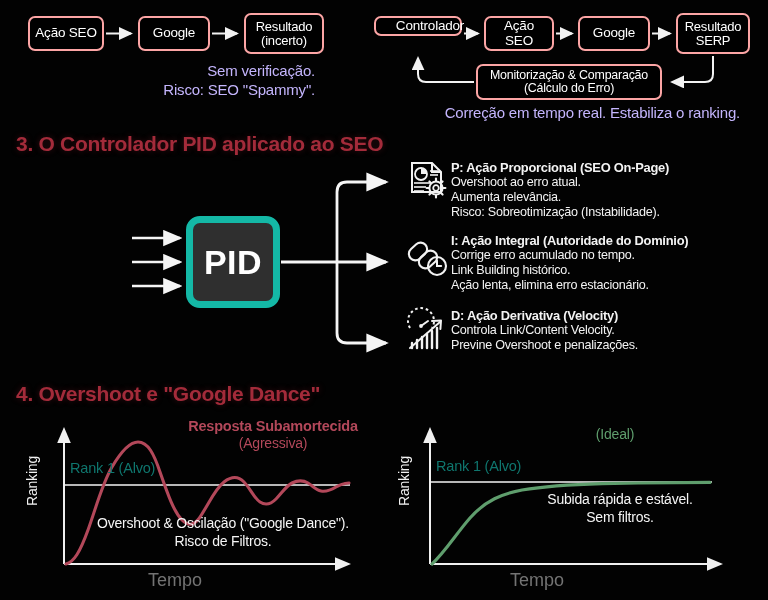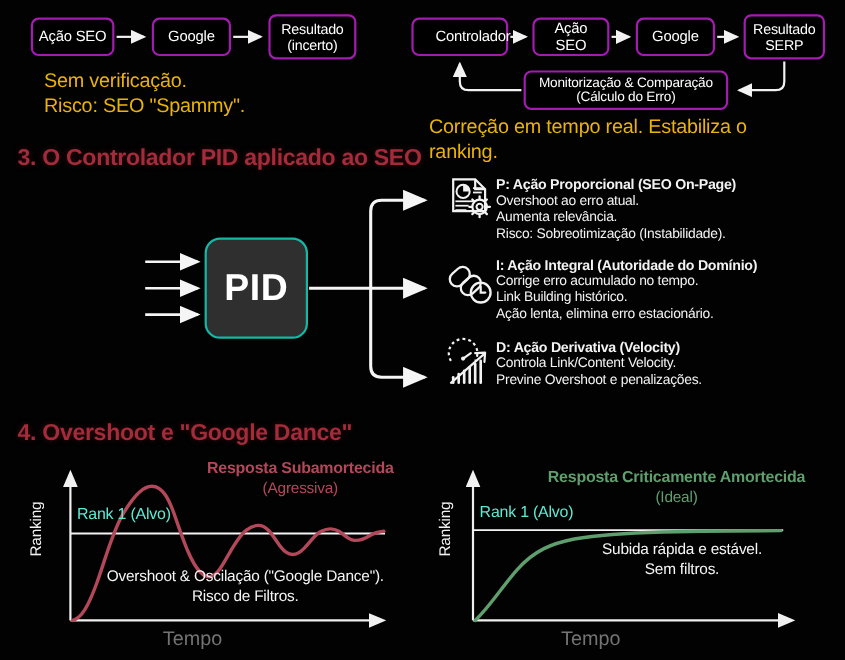--- a/index.html
+++ b/index.html
@@ -8,59 +8,59 @@
     width:768px; height:600px; position:relative; overflow:hidden;
     background:#020202;
     font-family:"Liberation Sans", sans-serif;
     color:#ffffff;
   }
   .abs { position:absolute; }
 
   
   .fbox {
     position:absolute;
-    border:2px solid #a21caf;
+    border:2px solid #fca5a5;
     border-radius:7px;
     background:#000;
     color:#fff;
     display:flex; align-items:center; justify-content:center;
     text-align:center;
     font-size:13.5px;
     line-height:1.08;
     letter-spacing:-0.2px;
     padding:2px 4px;
   }
   .fbox.two { font-size:13px; line-height:1.05; }
 
   
   .caption {
     position:absolute;
-    text-align:left;
-    font-size:18px;
+    text-align:right;
+    font-size:15px;
     line-height:1.25;
-    color:#eab308;
+    color:#c4b5fd;
     letter-spacing:-0.2px;
   }
 
   
   .sec-h {
     position:absolute;
     font-weight:bold;
     font-size:21px;
     letter-spacing:-0.3px;
     color:#a32b3a;
     text-shadow:0 0 6px rgba(160,40,55,.35);
   }
 
   
   #pid-box {
     position:absolute;
     left:186px; top:216px; width:94px; height:92px;
     background:#2f2f2f;
-    border:2px solid #14b8a6;
+    border:7px solid #14b8a6;
     border-radius:14px;
     display:flex; align-items:center; justify-content:center;
     font-weight:bold; font-size:34px; letter-spacing:0.5px;
     color:#ffffff;
   }
 
   
   .pid-item { position:absolute; display:flex; align-items:flex-start; gap:1px; }
   .pid-ico { width:44px; height:46px; flex:0 0 44px; }
   .pid-txt { font-size:12.6px; line-height:1.17; color:#f3f3f3; letter-spacing:-0.25px; }
@@ -68,21 +68,21 @@
   .pid-txt .l { display:block; }
 
   
   .chart-wrap { position:absolute; }
   .ylab {
     position:absolute;
     writing-mode:vertical-rl; transform:rotate(180deg);
     font-size:14px; color:#f2f2f2; letter-spacing:-0.2px;
   }
   .xlab { position:absolute; font-size:18px; color:#737373; text-align:left; }
-  .targetlab { position:absolute; font-size:14.5px; color:#5eead4; letter-spacing:-0.2px; }
+  .targetlab { position:absolute; font-size:14.5px; color:#0f766e; letter-spacing:-0.2px; }
   .curve-title {
     position:absolute; text-align:center; font-weight:bold; font-size:14.5px; line-height:1.18;
     letter-spacing:-0.2px;
   }
   .curve-title .sub { font-weight:normal; display:block; font-size:14px; }
   .note {
     position:absolute; text-align:center; font-size:14px; line-height:1.3; color:#f5f5f5;
     letter-spacing:-0.2px;
   }
   svg { display:block; overflow:visible; }
@@ -110,21 +110,21 @@
     </defs>
     <line x1="106" y1="33.5" x2="131" y2="33.5" stroke="#f2f2f2" stroke-width="2" marker-end="url(#ar-w)"></line>
     <line x1="212" y1="33.5" x2="237" y2="33.5" stroke="#f2f2f2" stroke-width="2" marker-end="url(#ar-w)"></line>
   </svg>
 
   <div class="caption" style="left:40px; top:62px; width:275px; white-space:pre-line;">Sem verificação.
 Risco: SEO "Spammy".</div>
 </div>
 
 <div>
-  <div class="fbox" style="left:374px; top:16px; width:88px; height:35px;padding-left:28px;">
+  <div class="fbox" style="left:374px; top:16px; width:88px; height:20px;padding-left:28px;">
     <span>Controlador</span>
   </div>
   <div class="fbox" style="left:484px; top:16px; width:70px; height:35px;">
     <span>Ação SEO</span>
   </div>
   <div class="fbox" style="left:578px; top:16px; width:72px; height:35px;">
     <span>Google</span>
   </div>
   <div class="fbox two" style="left:676px; top:13px; width:74px; height:41px; white-space:pre-line;">
     <span>Resultado
@@ -308,21 +308,20 @@
     <line x1="40" y1="152" x2="330" y2="152" stroke="#f0f0f0" stroke-width="2" marker-end="url(#ax-b)"></line>
     <line x1="40" y1="152" x2="40" y2="18" stroke="#f0f0f0" stroke-width="2" marker-end="url(#ax-b)"></line>
     <line x1="40" y1="70" x2="322" y2="70" stroke="#f4f4f4" stroke-width="1.6"></line>
     <path d="M42,152 C55,140 66,122 80,106 C96,88 112,82 132,78
              C156,74 182,72.5 212,71.6 C248,70.9 286,70.6 320,70.4" fill="none" stroke="#5f9e6d" stroke-width="3.1" stroke-linecap="round" stroke-linejoin="round"></path>
   </svg>
 
   <div class="targetlab" style="left:46px; top:46px;">Rank 1 (Alvo)</div>
 
   <div class="curve-title" style="left:90px; top:14px; width:270px; color:#5f9e6d;">
-    <span>Resposta Criticamente Amortecida</span>
     <span class="sub">(Ideal)</span>
   </div>
 
   <div class="note" style="left:120px; top:78px; width:220px; white-space:pre-line;">Subida rápida e estável.
 Sem filtros.</div>
 
   <div class="xlab" style="left:120px; top:158px; width:110px;">Tempo</div>
 </div>
 
 </body></html>

